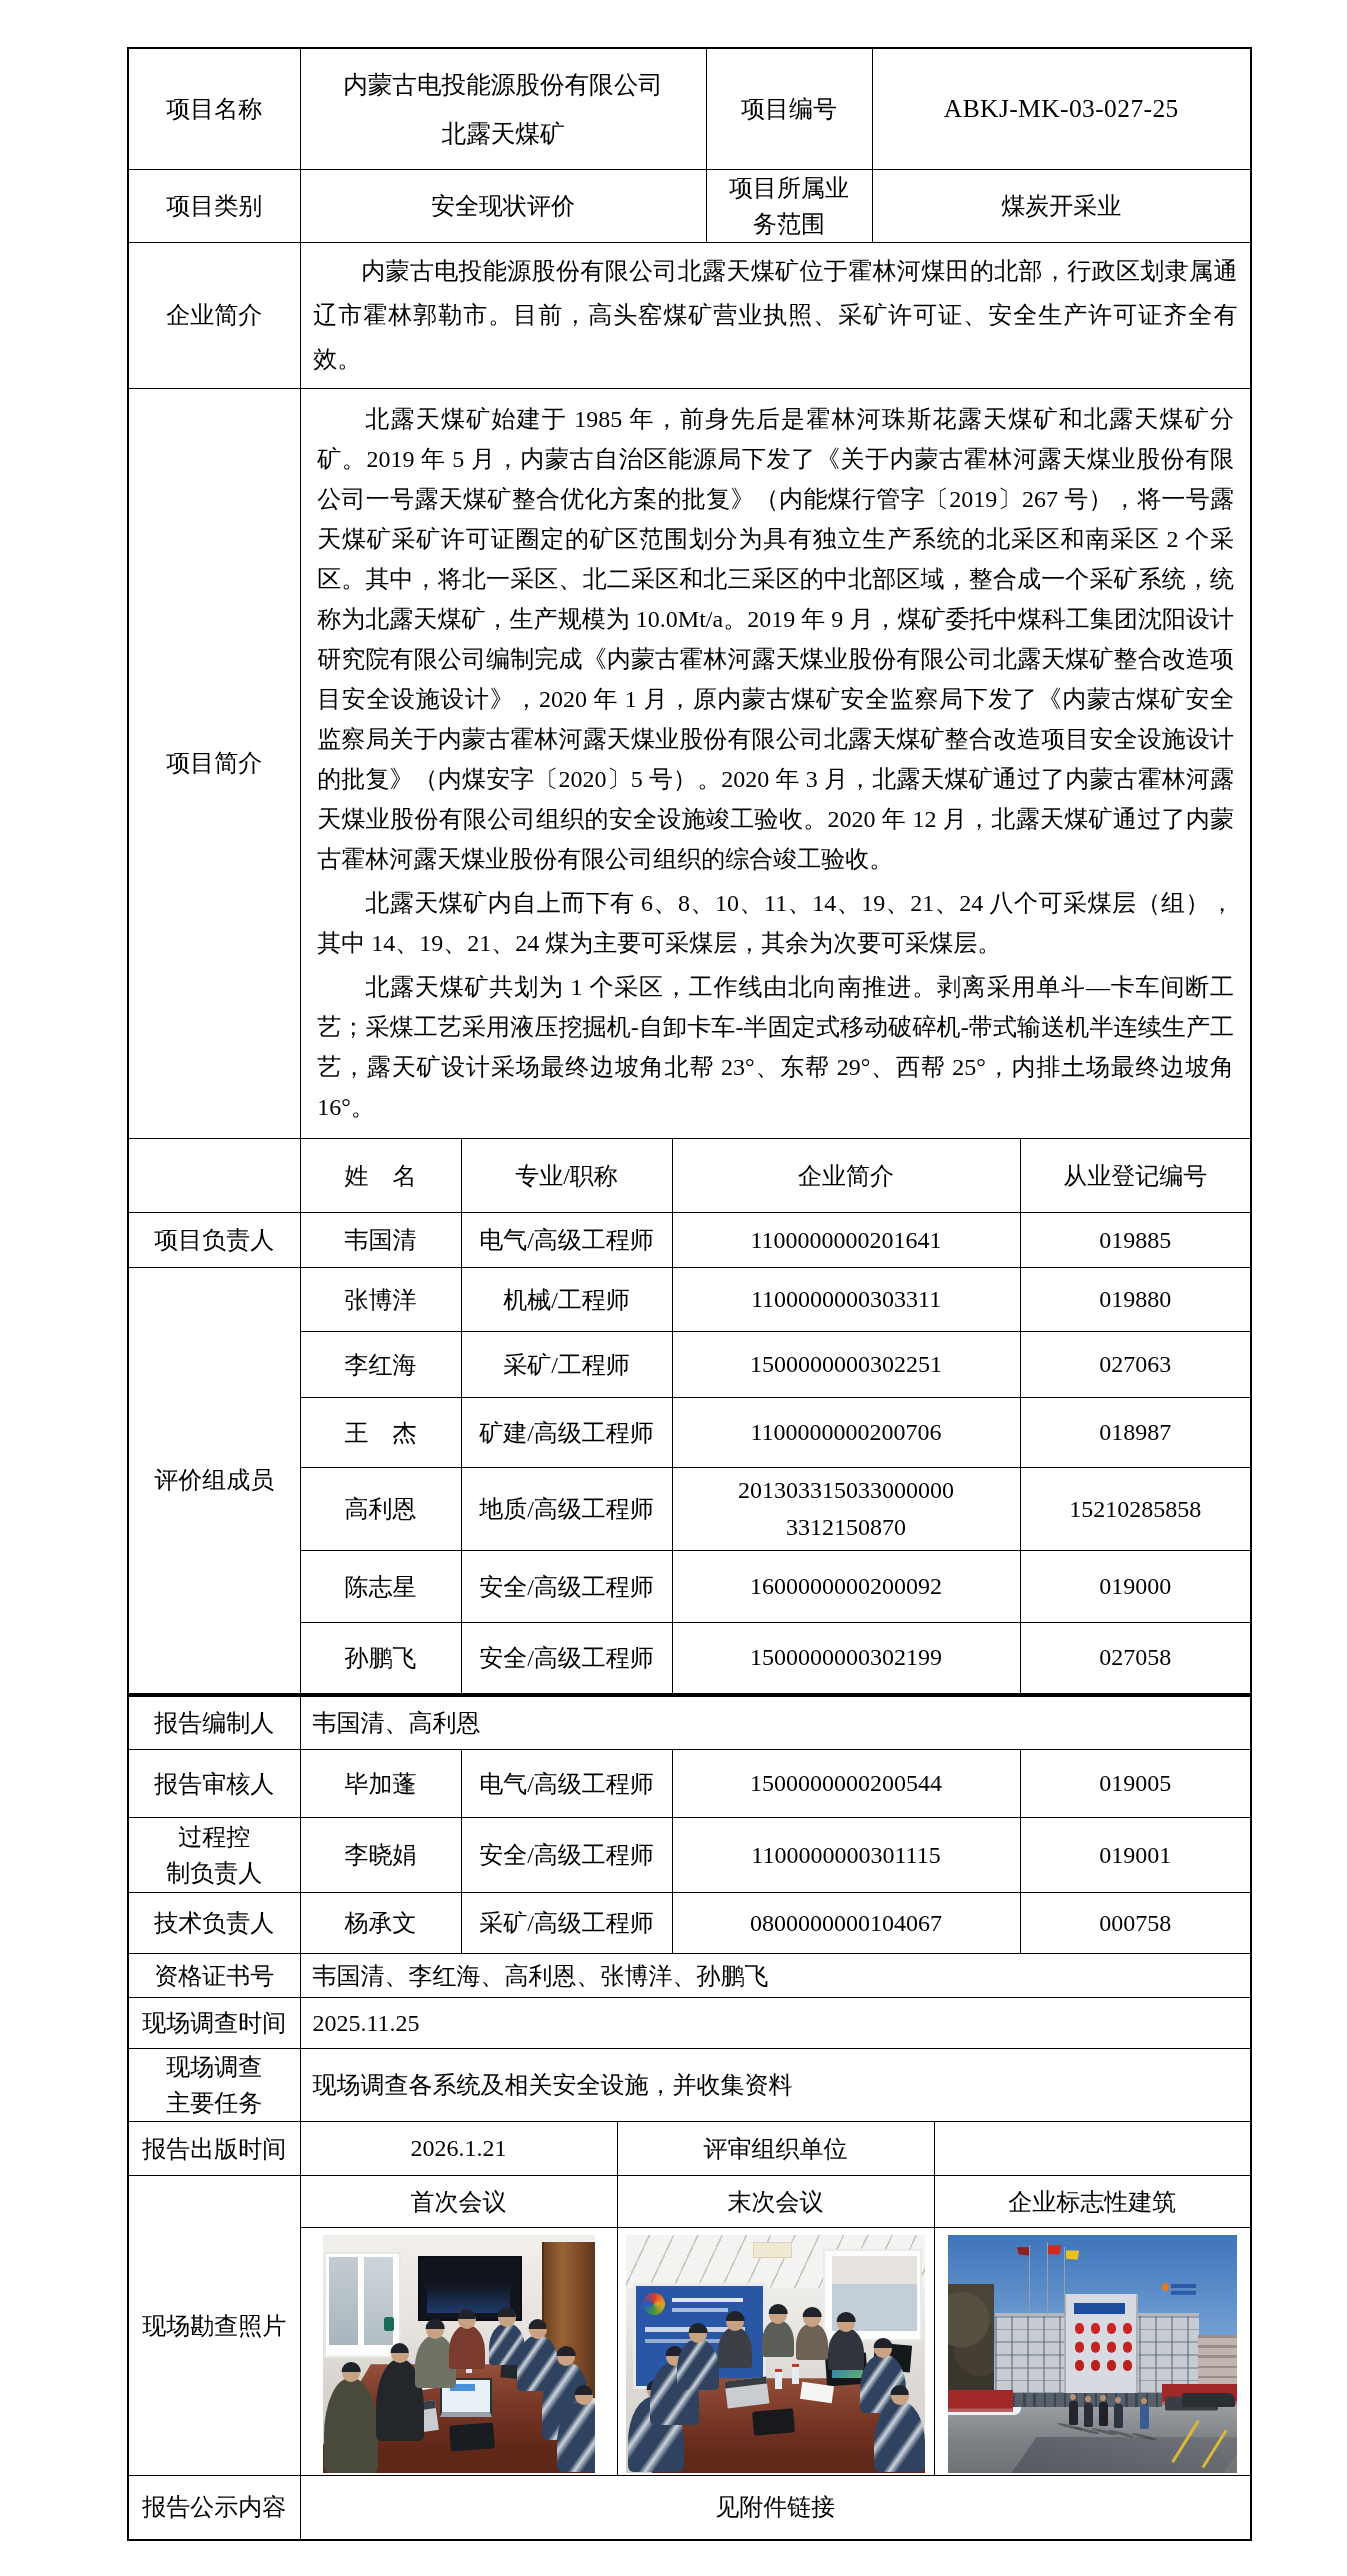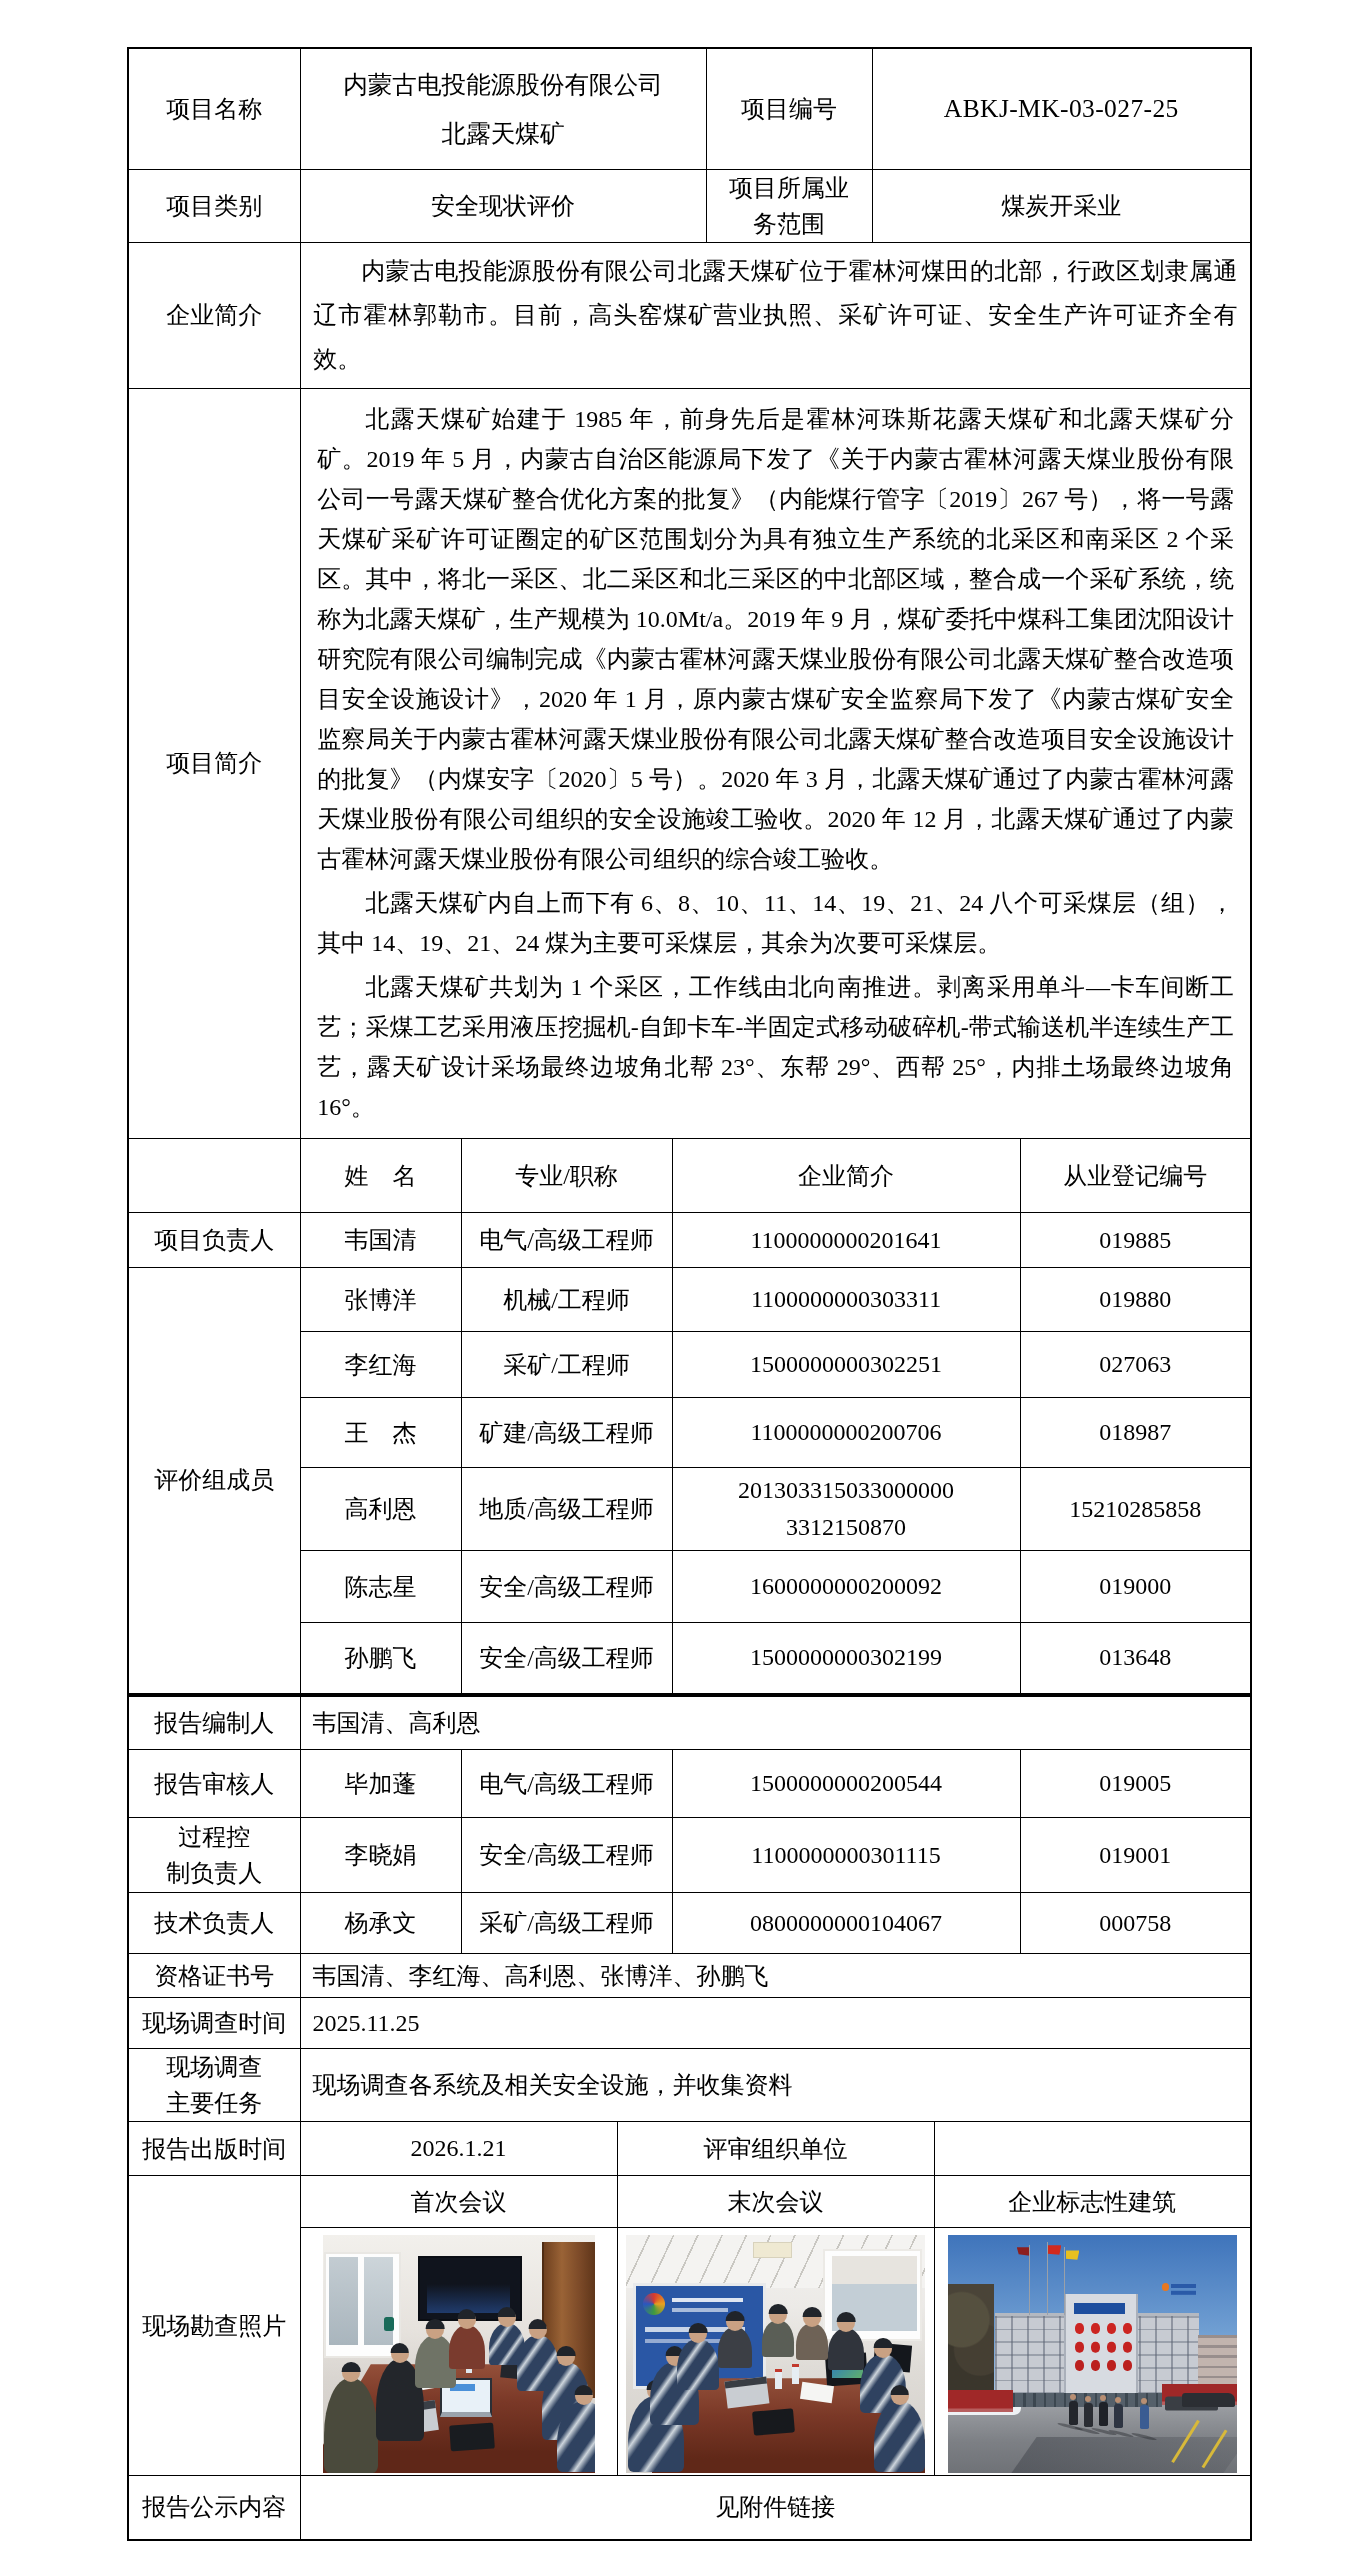--- a/index.html
+++ b/index.html
@@ -189,21 +189,21 @@
   <tr style="height:72px">
     <td>陈志星</td>
     <td colspan="2">安全/高级工程师</td>
     <td colspan="4">1600000000200092</td>
     <td>019000</td>
   </tr>
   <tr style="height:72px">
     <td>孙鹏飞</td>
     <td colspan="2">安全/高级工程师</td>
     <td colspan="4">1500000000302199</td>
-    <td>013648</td>
+    <td>027058</td>
   </tr>
 
   <tr style="height:55px" class="thick">
     <td class="lab">报告编制人</td>
     <td colspan="8" class="left">韦国清、高利恩</td>
   </tr>
 
   <tr style="height:68px">
     <td class="lab">报告审核人</td>
     <td>毕加蓬</td>

